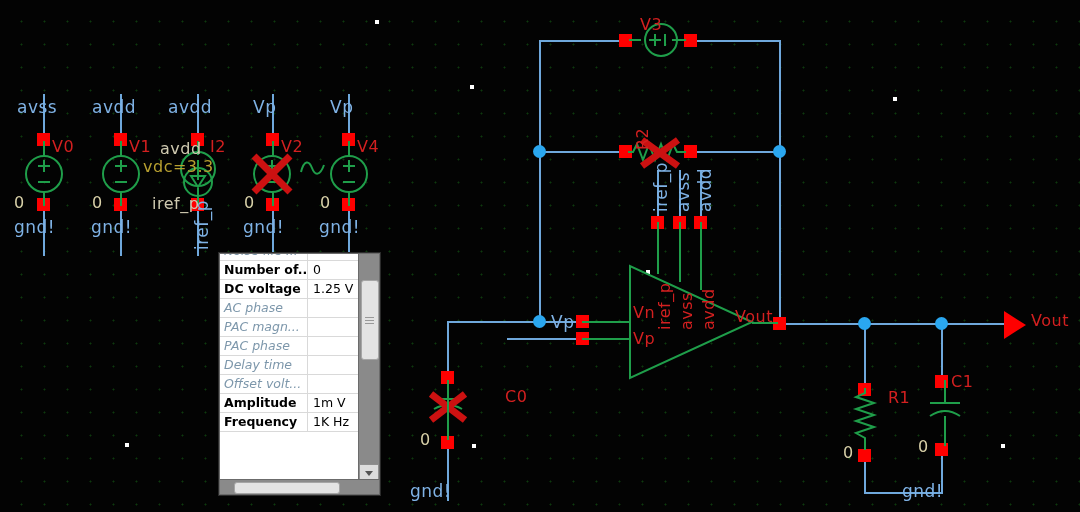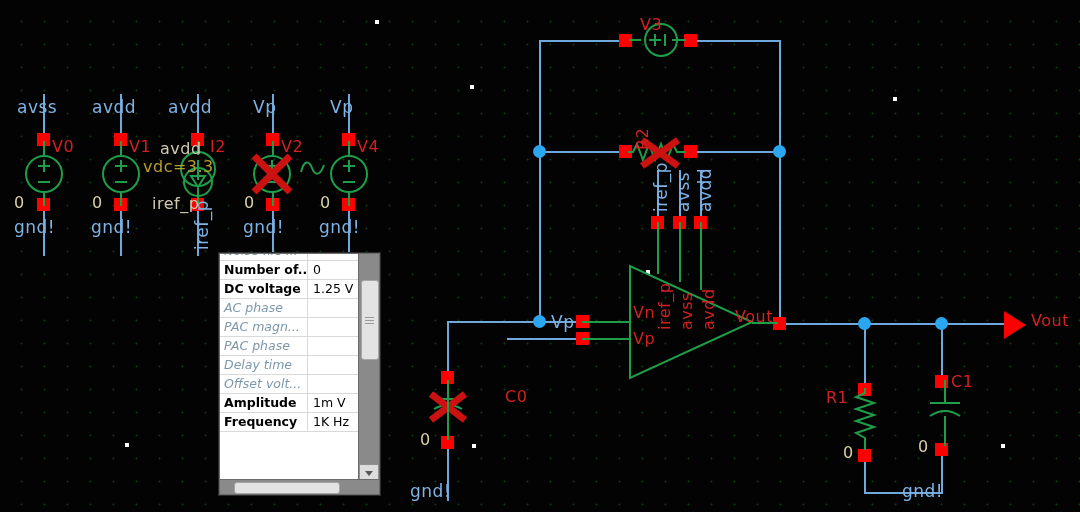--- a/index.html
+++ b/index.html
@@ -284,21 +284,21 @@
 
   <div class="lbl net" style="left:14px;top:217px;">gnd!</div>
   <div class="lbl net" style="left:91px;top:217px;">gnd!</div>
   <div class="lbl net" style="left:243px;top:217px;">gnd!</div>
   <div class="lbl net" style="left:319px;top:217px;">gnd!</div>
   <div class="lbl net" style="left:410px;top:481px;">gnd!</div>
   <div class="lbl net" style="left:902px;top:481px;">gnd!</div>
 
   <div class="lbl inst" style="left:628px;top:15px;margin-left:12px;">V3</div>
   <div class="lbl inst rot90" style="left:633px;top:150px;">R2</div>
-  <div class="lbl inst" style="left:826px;top:388px;">R1</div>
+  <div class="lbl inst" style="left:888px;top:388px;">R1</div>
   <div class="lbl inst" style="left:951px;top:372px;">C1</div>
   <div class="lbl inst" style="left:458px;top:387px;margin-left:47px;">C0</div>
 
   <div class="lbl net rot90" style="left:651px;top:212px;">iref_p</div>
   <div class="lbl net rot90" style="left:673px;top:212px;">avss</div>
   <div class="lbl net rot90" style="left:695px;top:212px;">avdd</div>
   <div class="lbl pinlbl rot90" style="left:655px;top:330px;">iref_p</div>
   <div class="lbl pinlbl rot90" style="left:677px;top:330px;">avss</div>
   <div class="lbl pinlbl rot90" style="left:699px;top:330px;">avdd</div>
 

